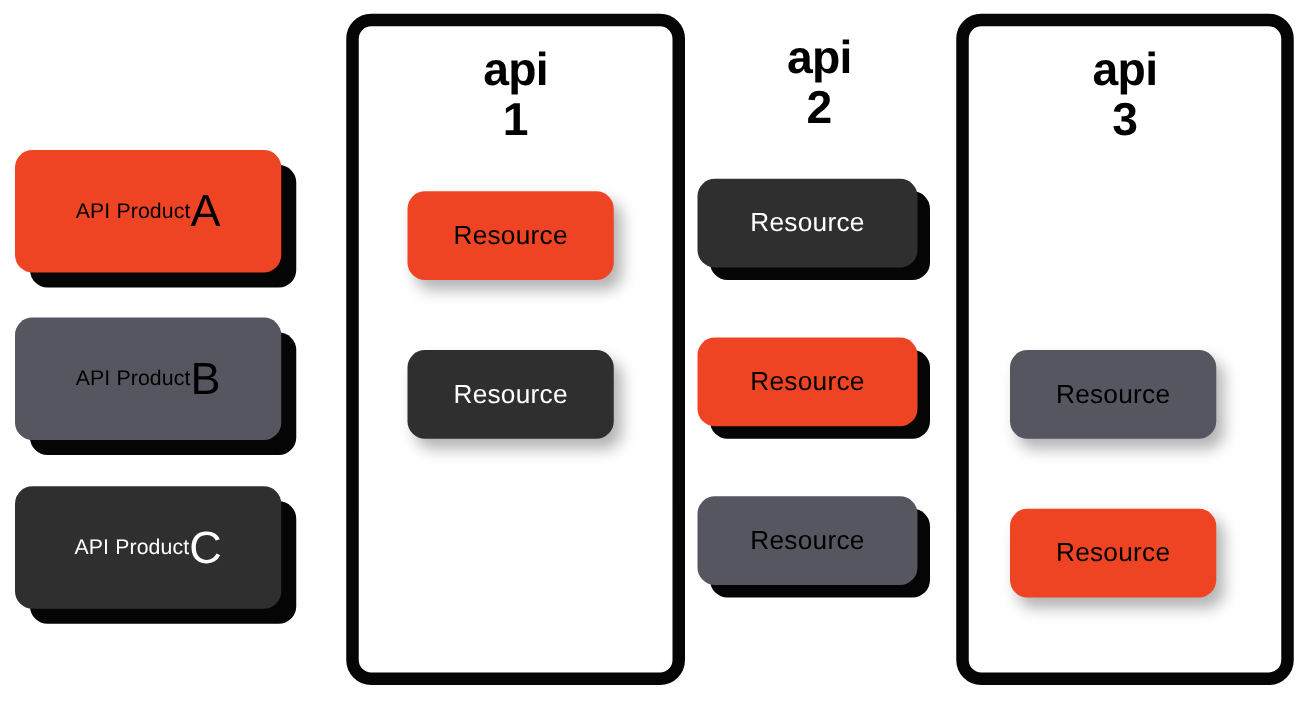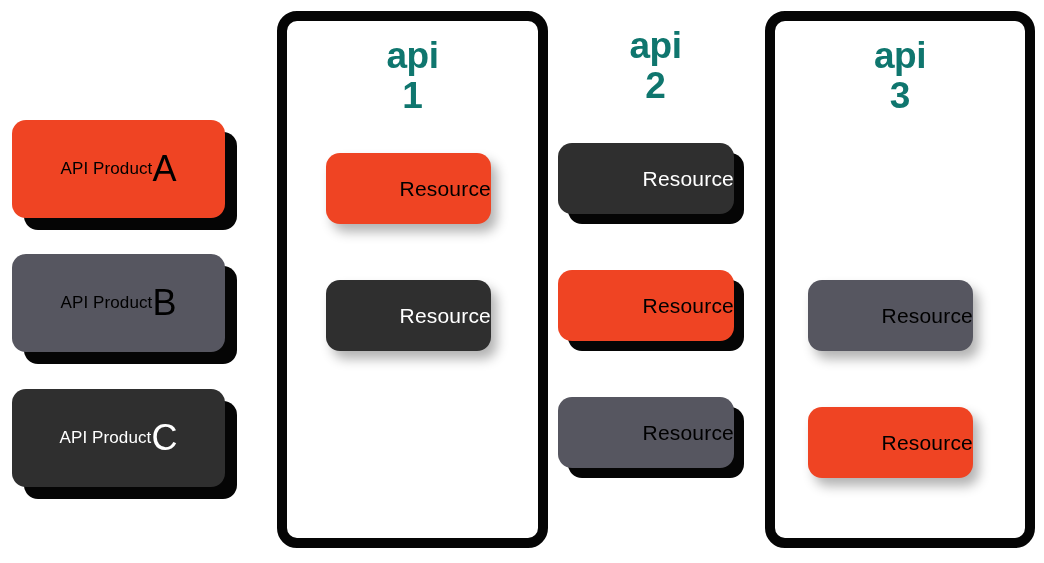--- a/index.html
+++ b/index.html
@@ -64,21 +64,21 @@
     background: transparent;
     border: none;
   }
 
   
   .api-heading {
     position: absolute;
     width: 100%;
     left: 0;
     text-align: center;
-    color: #0f766e;
+    color: #000000;
     font-weight: 700;
     line-height: 1.02;
     pointer-events: none;
   }
   .api-heading .api-word {
     display: block;
     font-size: 37px;
     letter-spacing: -0.5px;
   }
   .api-heading .api-num {
@@ -87,21 +87,21 @@
     margin-top: 2px;
   }
 
   
   .resource {
     position: absolute;
     box-sizing: border-box;
     border-radius: 14px;
     display: flex;
     align-items: center;
-    justify-content: flex-end;
+    justify-content: center;
     font-size: 21px;
     font-weight: 400;
     letter-spacing: 0.2px;
   }
   .res-orange { background: #ef4423; color: #000000; }
   .res-gray   { background: #565660; color: #000000; }
   .res-dark   { background: #2f2f2f; color: #ffffff; }
 
   
   .shadow-soft { box-shadow: 6px 8px 12px rgba(0,0,0,0.30); }

